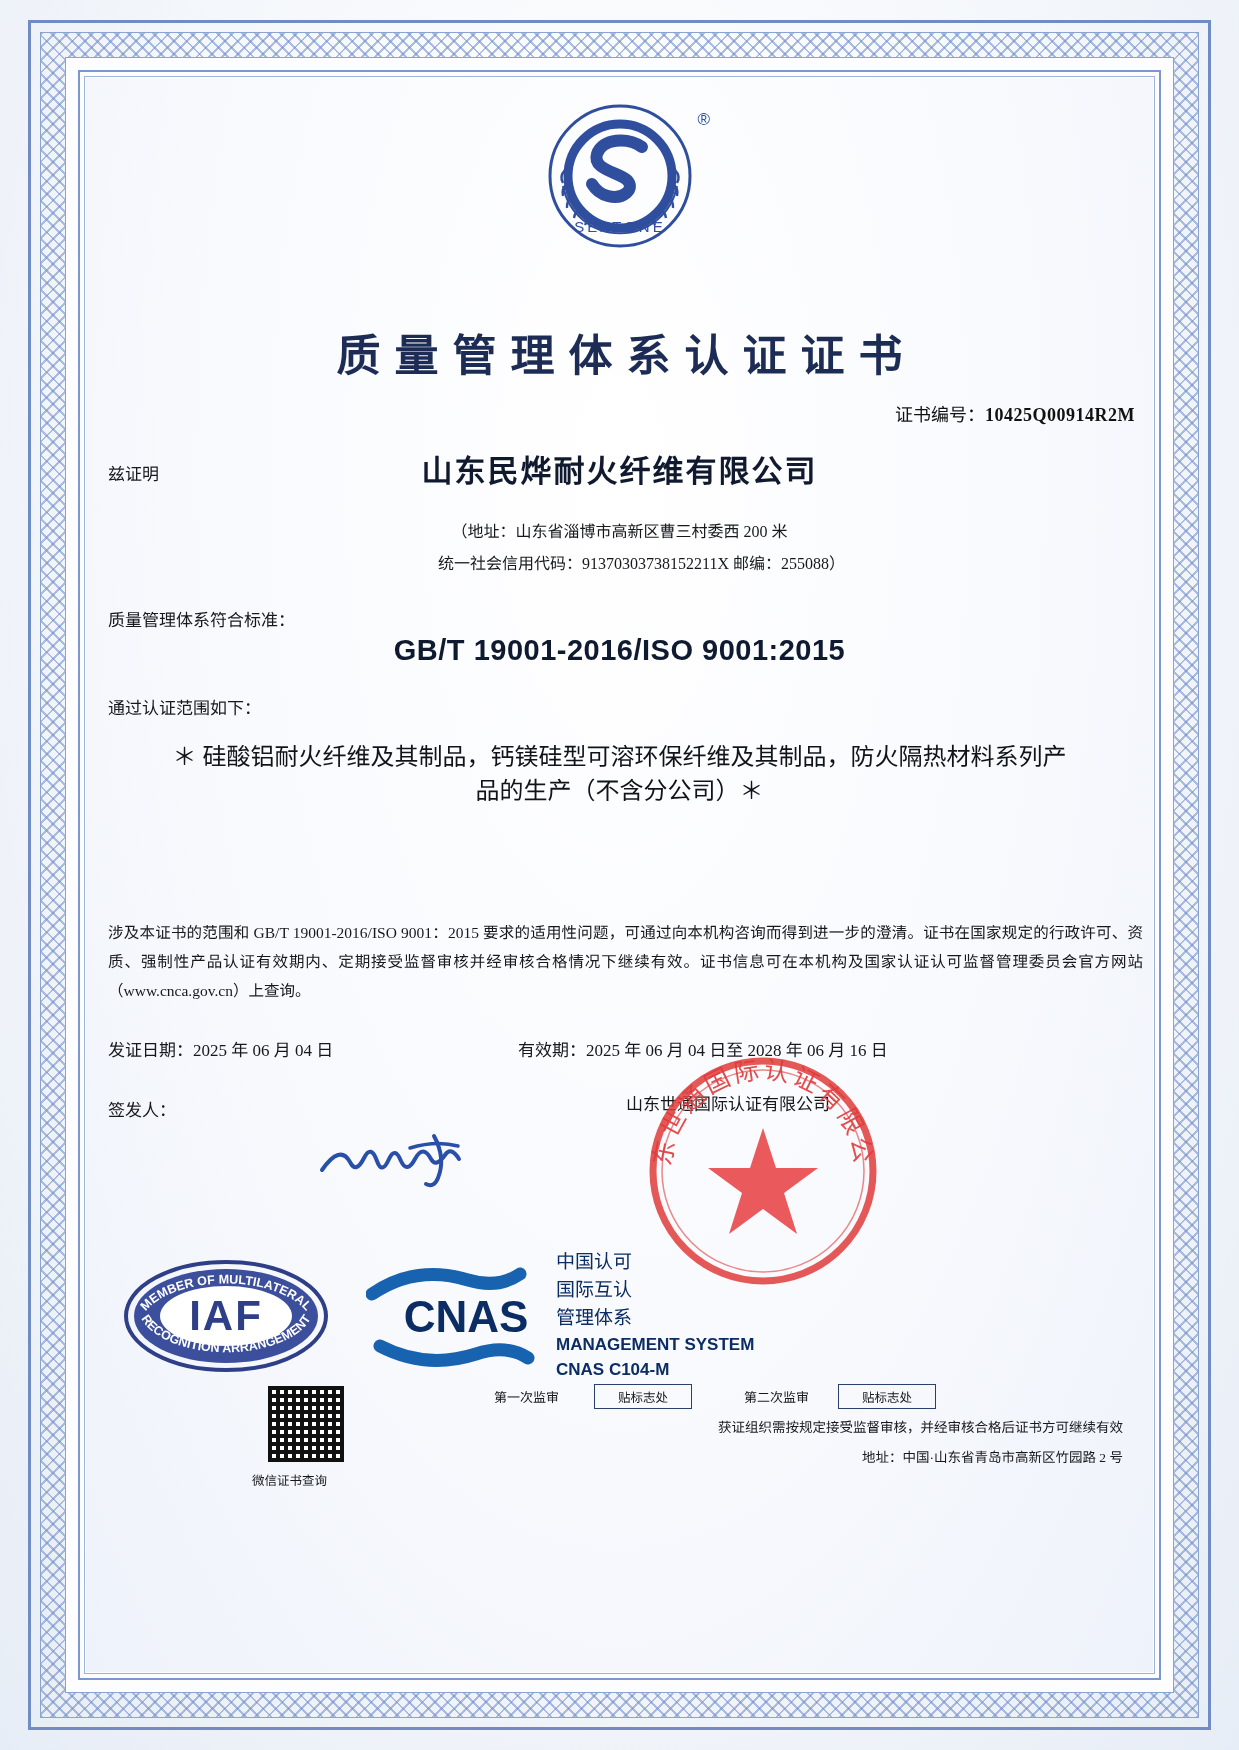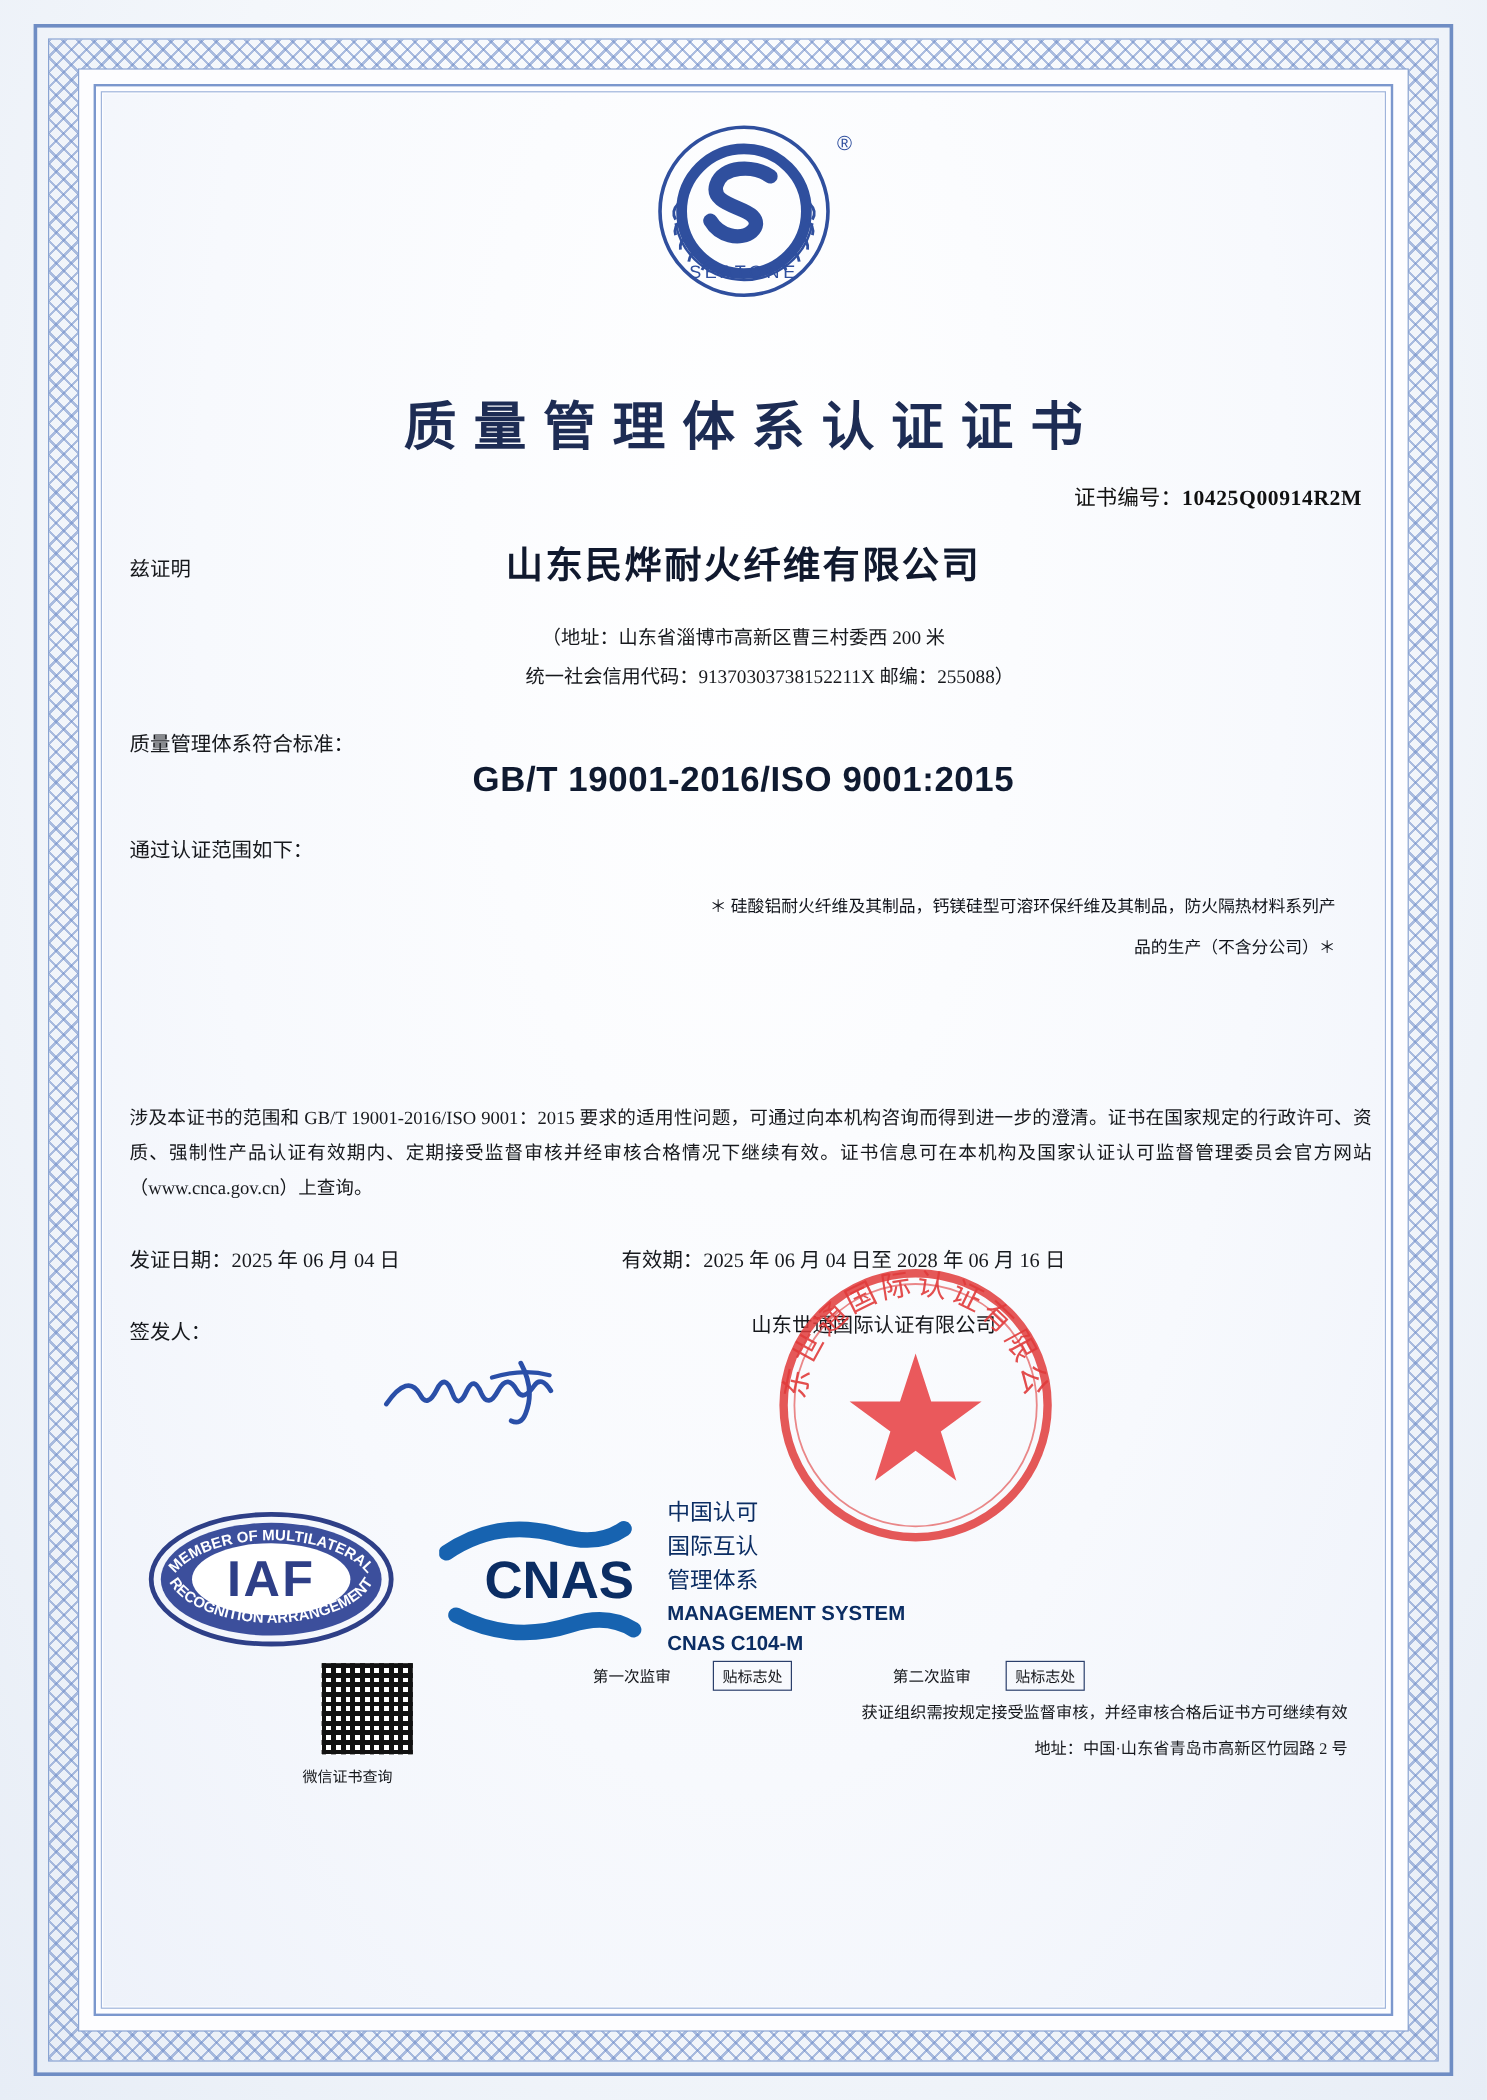--- a/index.html
+++ b/index.html
@@ -99,22 +99,22 @@
   .row-std-label{position:absolute;left:22px;top:528px;}
   .standard{
     position:absolute;left:0;right:0;top:556px;text-align:center;
     font-family:"Liberation Sans", sans-serif;
     font-weight:bold;font-size:29px;color:#0f1a30;letter-spacing:.5px;
   }
   .row-scope-label{position:absolute;left:22px;top:616px;}
   .scope{
     position:absolute;left:40px;right:40px;top:662px;
     font-family:"Liberation Serif", serif;
-    font-size:14px;line-height:34px;color:#10131a;
-    text-align:right;
+    font-size:24px;line-height:34px;color:#10131a;
+    text-align:center;
   }
   .scope .l2{display:block;}
 
   .legal{
     position:absolute;left:22px;right:10px;top:840px;
     font-family:"Liberation Serif", serif;
     font-size:15.5px;line-height:29px;color:#16181c;
     text-align:justify;
   }
 
@@ -157,21 +157,21 @@
     position:absolute;left:166px;top:1392px;width:110px;text-align:left;
     font-family:"Liberation Serif", serif;font-size:12.5px;color:#16181c;
   }
 
   .audit-row{
     position:absolute;left:300px;top:1306px;width:640px;height:22px;
     font-family:"Liberation Serif", serif;font-size:13px;color:#16181c;
   }
   .audit-item{position:absolute;}
   .audit-box{
-    position:absolute;border:1px solid #2b3f6b;padding:2px 7px;font-size:12.5px;
+    position:absolute;border:1px solid #2b3f6b;padding:2px 23px;font-size:12.5px;
   }
   .foot-line{
     position:absolute;left:280px;right:30px;text-align:right;
     font-family:"Liberation Serif", serif;font-size:13.5px;color:#16181c;
   }
   .f1{top:1338px;}
   .f2{top:1368px;}
   .f3{top:1396px;}
 </style>
 </head>

